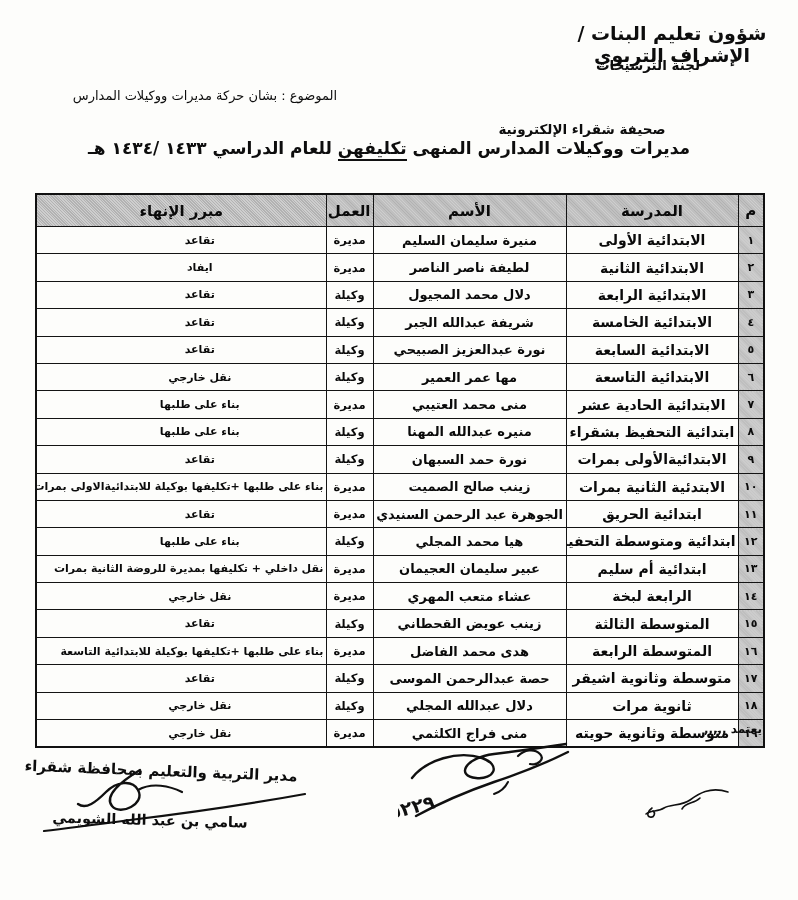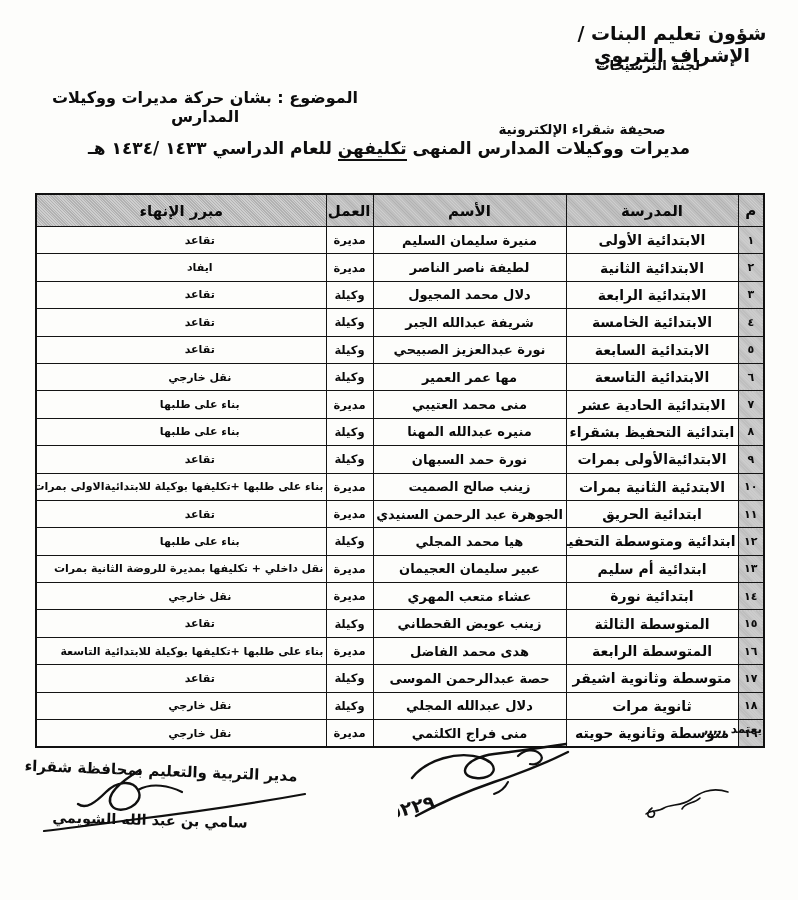--- a/index.html
+++ b/index.html
@@ -11,21 +11,21 @@
     position:relative;
     overflow:hidden;
   }
   .abs{position:absolute;}
   .ar{direction:rtl;unicode-bidi:embed;}
 
   
   .org-line1{top:22px;right:6px;width:240px;text-align:center;font-size:19px;font-weight:bold;}
   .org-line2{top:57px;right:60px;width:180px;text-align:center;font-size:13.5px;font-weight:bold;}
   .newspaper{top:95px;left:497px;width:170px;text-align:center;font-size:13.5px;font-weight:bold;margin-top:26px;}
-  .subject{top:88px;left:50px;width:310px;text-align:center;font-size:16px;font-weight:bold;}
+  .subject{top:88px;left:50px;width:310px;text-align:center;font-size:13px;font-weight:normal;}
   .doc-title{top:138px;left:0;width:778px;text-align:center;font-size:17px;font-weight:bold;letter-spacing:0;}
   .doc-title .ul{border-bottom:2px solid #111;padding-bottom:1px;}
 
   
   .tbl-wrap{top:193px;left:35px;}
   table{
     border-collapse:collapse;table-layout:fixed;width:728px;direction:rtl;
     background:#fdfdfb;
   }
   th,td{
@@ -175,21 +175,21 @@
         </tr>
         <tr>
           <td class="num">١٣</td>
           <td class="school">ابتدائية أم سليم</td>
           <td class="name">عبير سليمان العجيمان</td>
           <td class="job">مديرة</td>
           <td class="reason">نقل داخلي + تكليفها بمديرة للروضة الثانية بمرات</td>
         </tr>
         <tr>
           <td class="num">١٤</td>
-          <td class="school">ابتدائية نورة</td>
+          <td class="school">الرابعة لبخة</td>
           <td class="name">عشاء متعب المهري</td>
           <td class="job">مديرة</td>
           <td class="reason">نقل خارجي</td>
         </tr>
         <tr>
           <td class="num">١٥</td>
           <td class="school">المتوسطة الثالثة</td>
           <td class="name">زينب عويض القحطاني</td>
           <td class="job">وكيلة</td>
           <td class="reason">تقاعد</td>

